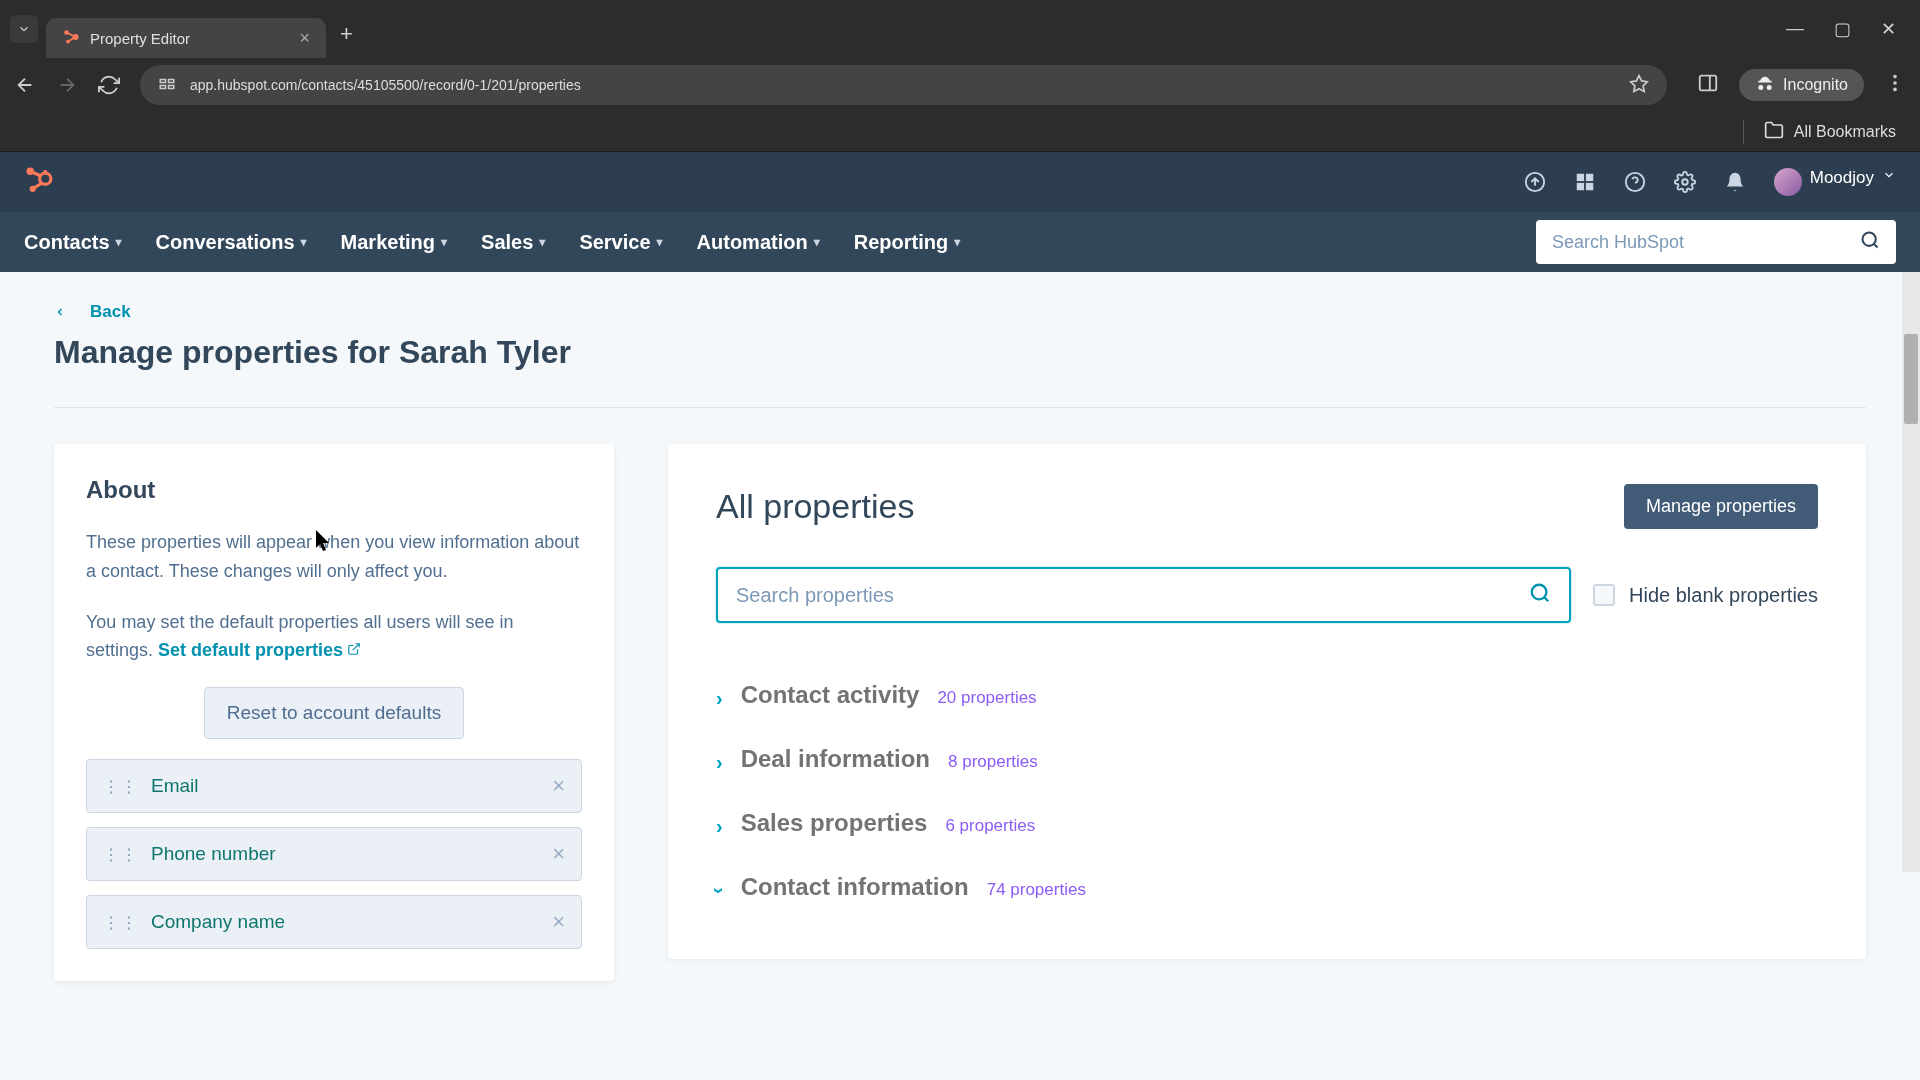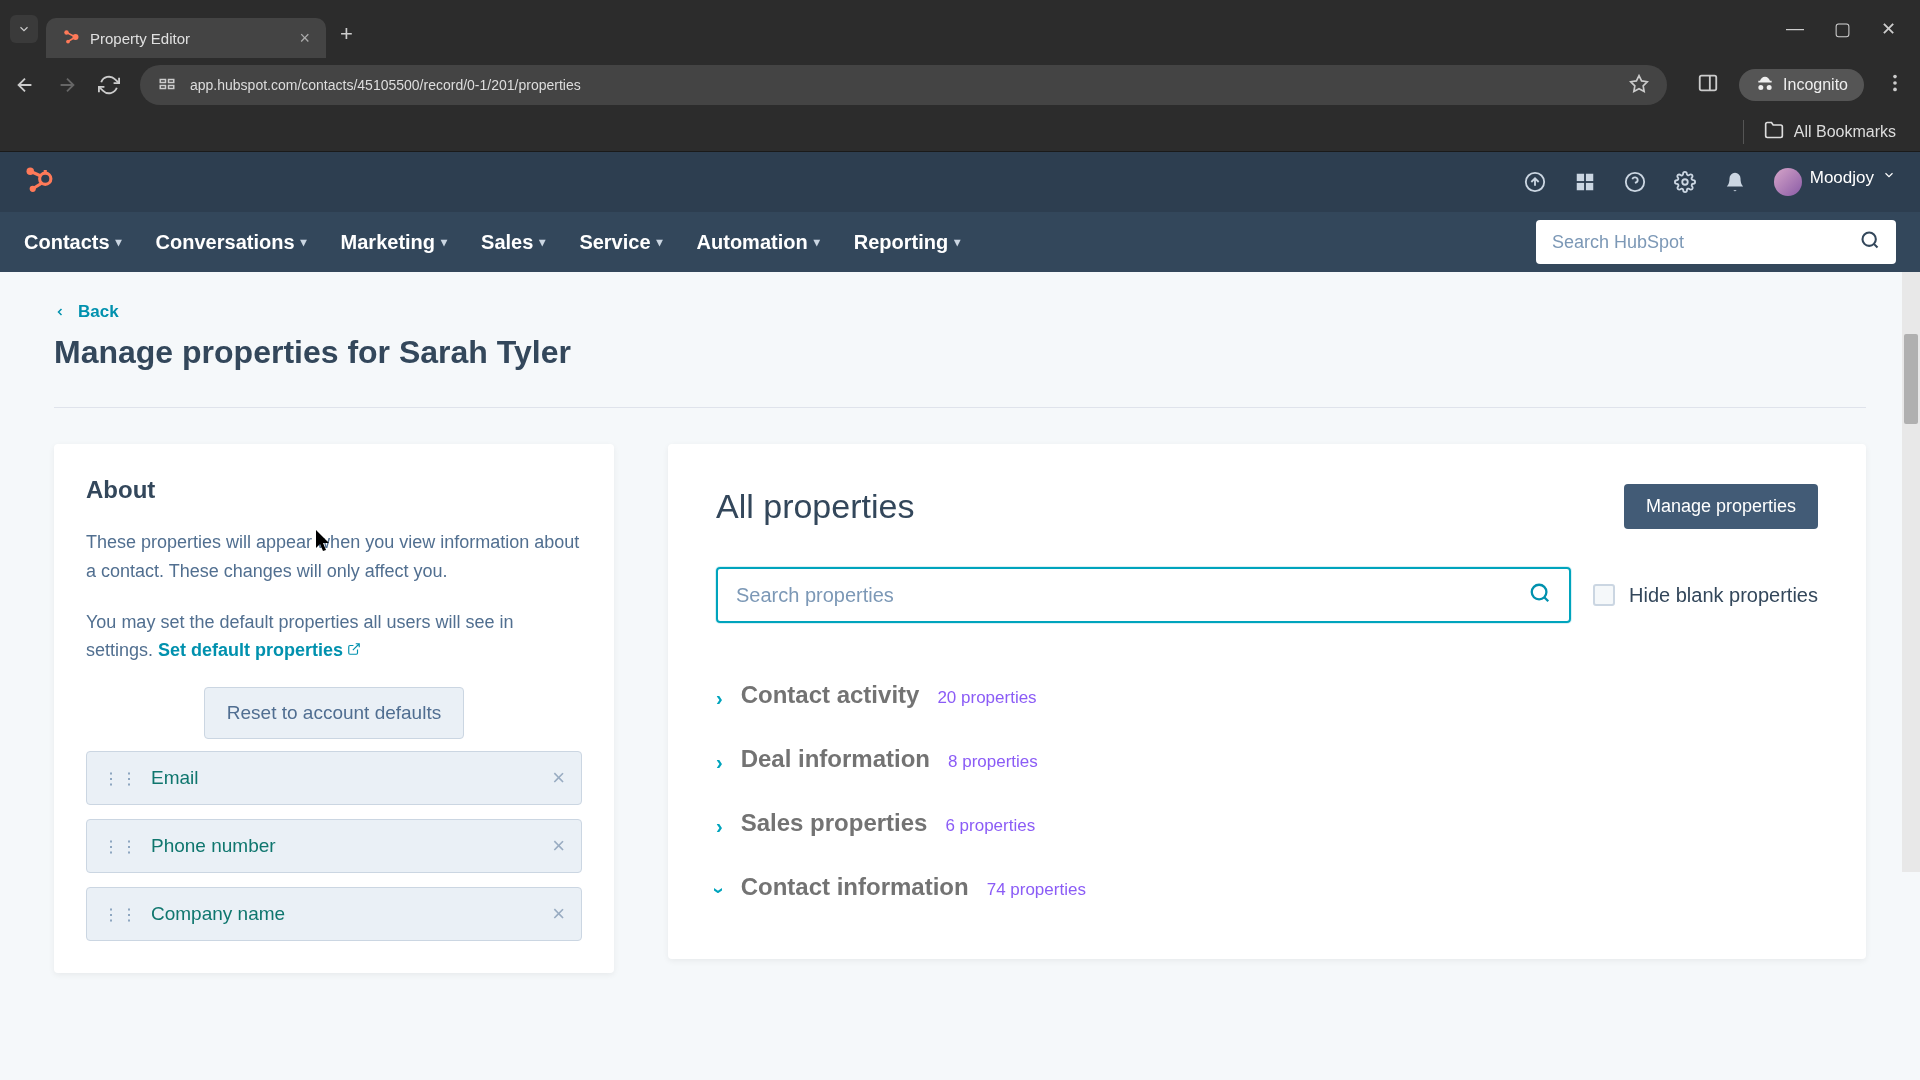--- a/index.html
+++ b/index.html
@@ -39,32 +39,32 @@
 
     .app-nav { background: #33475b; height: 60px; display: flex; align-items: center; padding: 0 24px; }
     .nav-items { display: flex; gap: 34px; }
     .nav-item { color: #fff; font-size: 20px; font-weight: 600; cursor: pointer; display: flex; align-items: center; gap: 6px; }
     .nav-caret { font-size: 12px; color: #cbd6e2; }
     .hub-search { margin-left: auto; background: #fff; border-radius: 4px; height: 44px; width: 360px; display: flex; align-items: center; padding: 0 16px; color: #7c98b6; font-size: 18px; }
     .hub-search-icon { margin-left: auto; color: #33475b; }
 
     
     .page { padding: 0 54px; height: calc(1080px - 58px - 54px - 40px - 60px - 60px); overflow: auto; }
-    .back-link { color: #0091ae; font-weight: 700; font-size: 17px; margin-top: 30px; display: inline-flex; align-items: center; gap: 12px; cursor: pointer; }
+    .back-link { color: #0091ae; font-weight: 700; font-size: 17px; margin-top: 30px; display: inline-flex; align-items: center; gap: 24px; cursor: pointer; }
     .page-title { color: #33475b; font-size: 32px; font-weight: 600; margin-top: 12px; }
     .divider { border: none; border-top: 1px solid #dfe3eb; margin: 36px 0; }
 
     .content-row { display: flex; gap: 54px; align-items: flex-start; }
 
     .about-card { background: #fff; border-radius: 4px; box-shadow: 0 2px 6px rgba(0,0,0,0.06); width: 560px; padding: 32px; }
     .about-title { color: #33475b; font-size: 24px; font-weight: 700; margin-bottom: 24px; }
     .about-text { color: #516f90; font-size: 18px; line-height: 1.6; margin-bottom: 22px; }
     .link-inline { color: #0091ae; font-weight: 600; cursor: pointer; }
     .ext-icon { margin-left: 4px; }
-    .reset-btn { display: block; margin: 12px auto; background: #eaf0f6; border: 1px solid #cbd6e2; color: #506e91; font-size: 19px; font-weight: 500; padding: 14px 22px; border-radius: 4px; cursor: pointer; }
+    .reset-btn { display: block; margin: 20px auto; background: #eaf0f6; border: 1px solid #cbd6e2; color: #506e91; font-size: 19px; font-weight: 500; padding: 14px 22px; border-radius: 4px; cursor: pointer; }
 
     .prop-item { background: #eaf0f6; border: 1px solid #cbd6e2; border-radius: 4px; height: 54px; display: flex; align-items: center; padding: 0 16px; margin-bottom: 14px; }
     .drag-handle { color: #7c98b6; margin-right: 12px; cursor: grab; font-size: 16px; letter-spacing: 2px;}
     .prop-label { color: #0f766e; font-size: 19px; flex: 1; }
     .prop-remove { color: #99acc2; font-size: 22px; cursor: pointer; }
 
     .all-props-card { background: #fff; border-radius: 4px; box-shadow: 0 2px 6px rgba(0,0,0,0.06); flex: 1; padding: 40px 48px; }
     .all-props-header { display: flex; align-items: center; margin-bottom: 38px; }
     .all-props-title { color: #33475b; font-size: 34px; font-weight: 400; }
     .manage-btn { margin-left: auto; background: #425b76; color: #fff; border: none; padding: 12px 22px; border-radius: 4px; font-size: 18px; font-weight: 500; cursor: pointer; }

